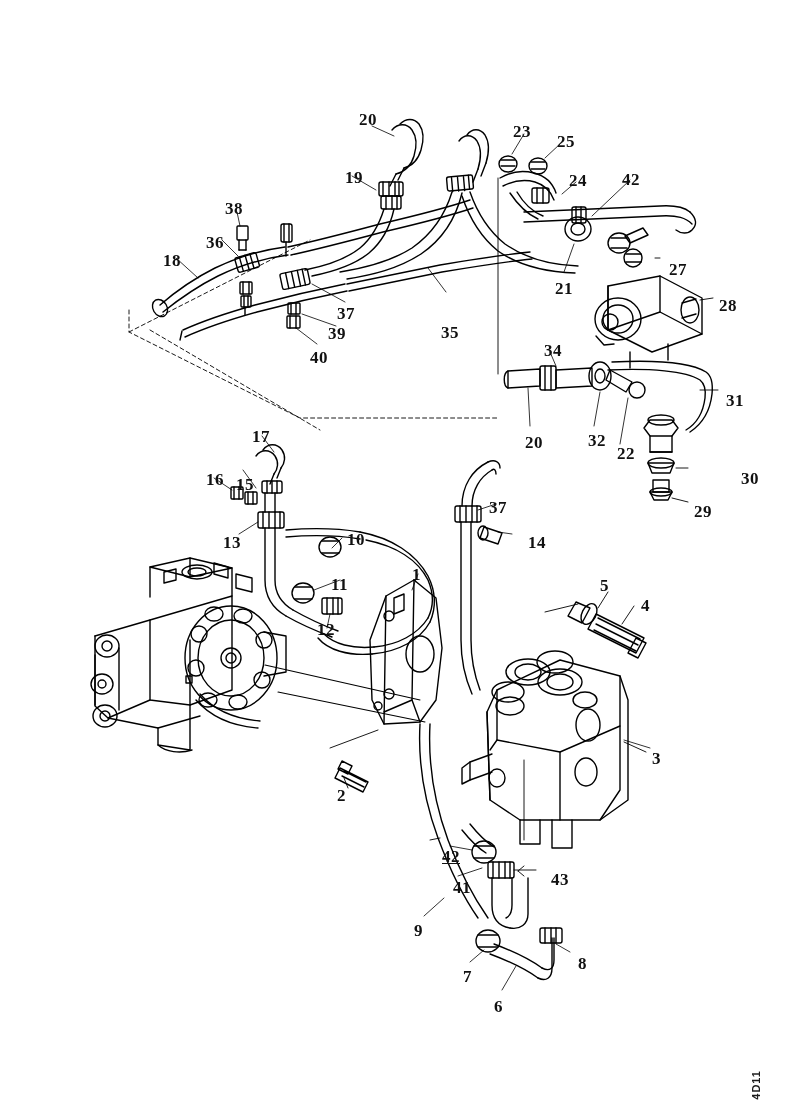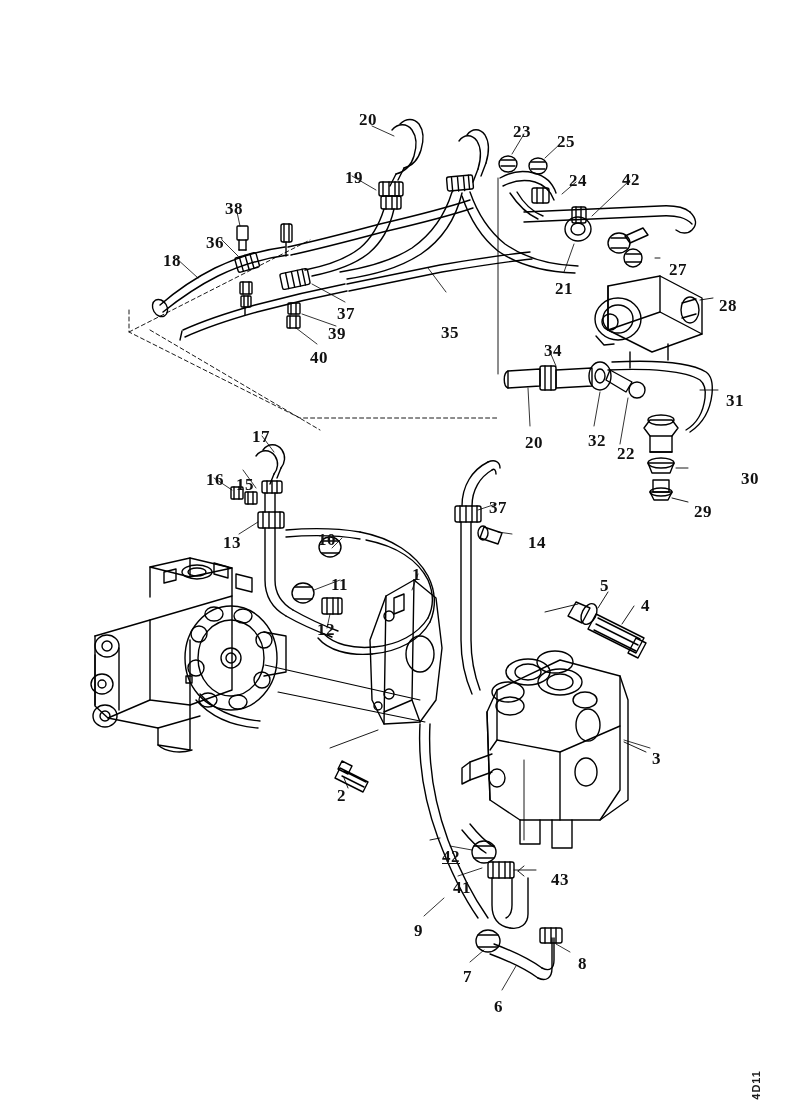--- a/index.html
+++ b/index.html
@@ -506,21 +506,21 @@
 
   <div class="callout" style="left:412px;top:566px;">1</div>
   <div class="callout" style="left:337px;top:787px;">2</div>
   <div class="callout" style="left:652px;top:750px;">3</div>
   <div class="callout" style="left:641px;top:597px;">4</div>
   <div class="callout" style="left:600px;top:577px;">5</div>
   <div class="callout" style="left:494px;top:998px;">6</div>
   <div class="callout" style="left:463px;top:968px;">7</div>
   <div class="callout" style="left:578px;top:955px;">8</div>
   <div class="callout" style="left:414px;top:922px;">9</div>
-  <div class="callout" style="left:318px;top:531px;">10</div>
+  <div class="callout" style="left:347px;top:531px;">10</div>
   <div class="callout" style="left:331px;top:576px;text-align:center;">11</div>
   <div class="callout" style="left:317px;top:621px;">12</div>
   <div class="callout" style="left:223px;top:534px;">13</div>
   <div class="callout" style="left:528px;top:534px;">14</div>
   <div class="callout" style="left:236px;top:452px;margin-top:24px;">15</div>
   <div class="callout" style="left:206px;top:471px;">16</div>
   <div class="callout" style="left:252px;top:428px;">17</div>
   <div class="callout" style="left:163px;top:252px;">18</div>
   <div class="callout" style="left:345px;top:169px;">19</div>
   <div class="callout" style="left:359px;top:111px;">20</div>

